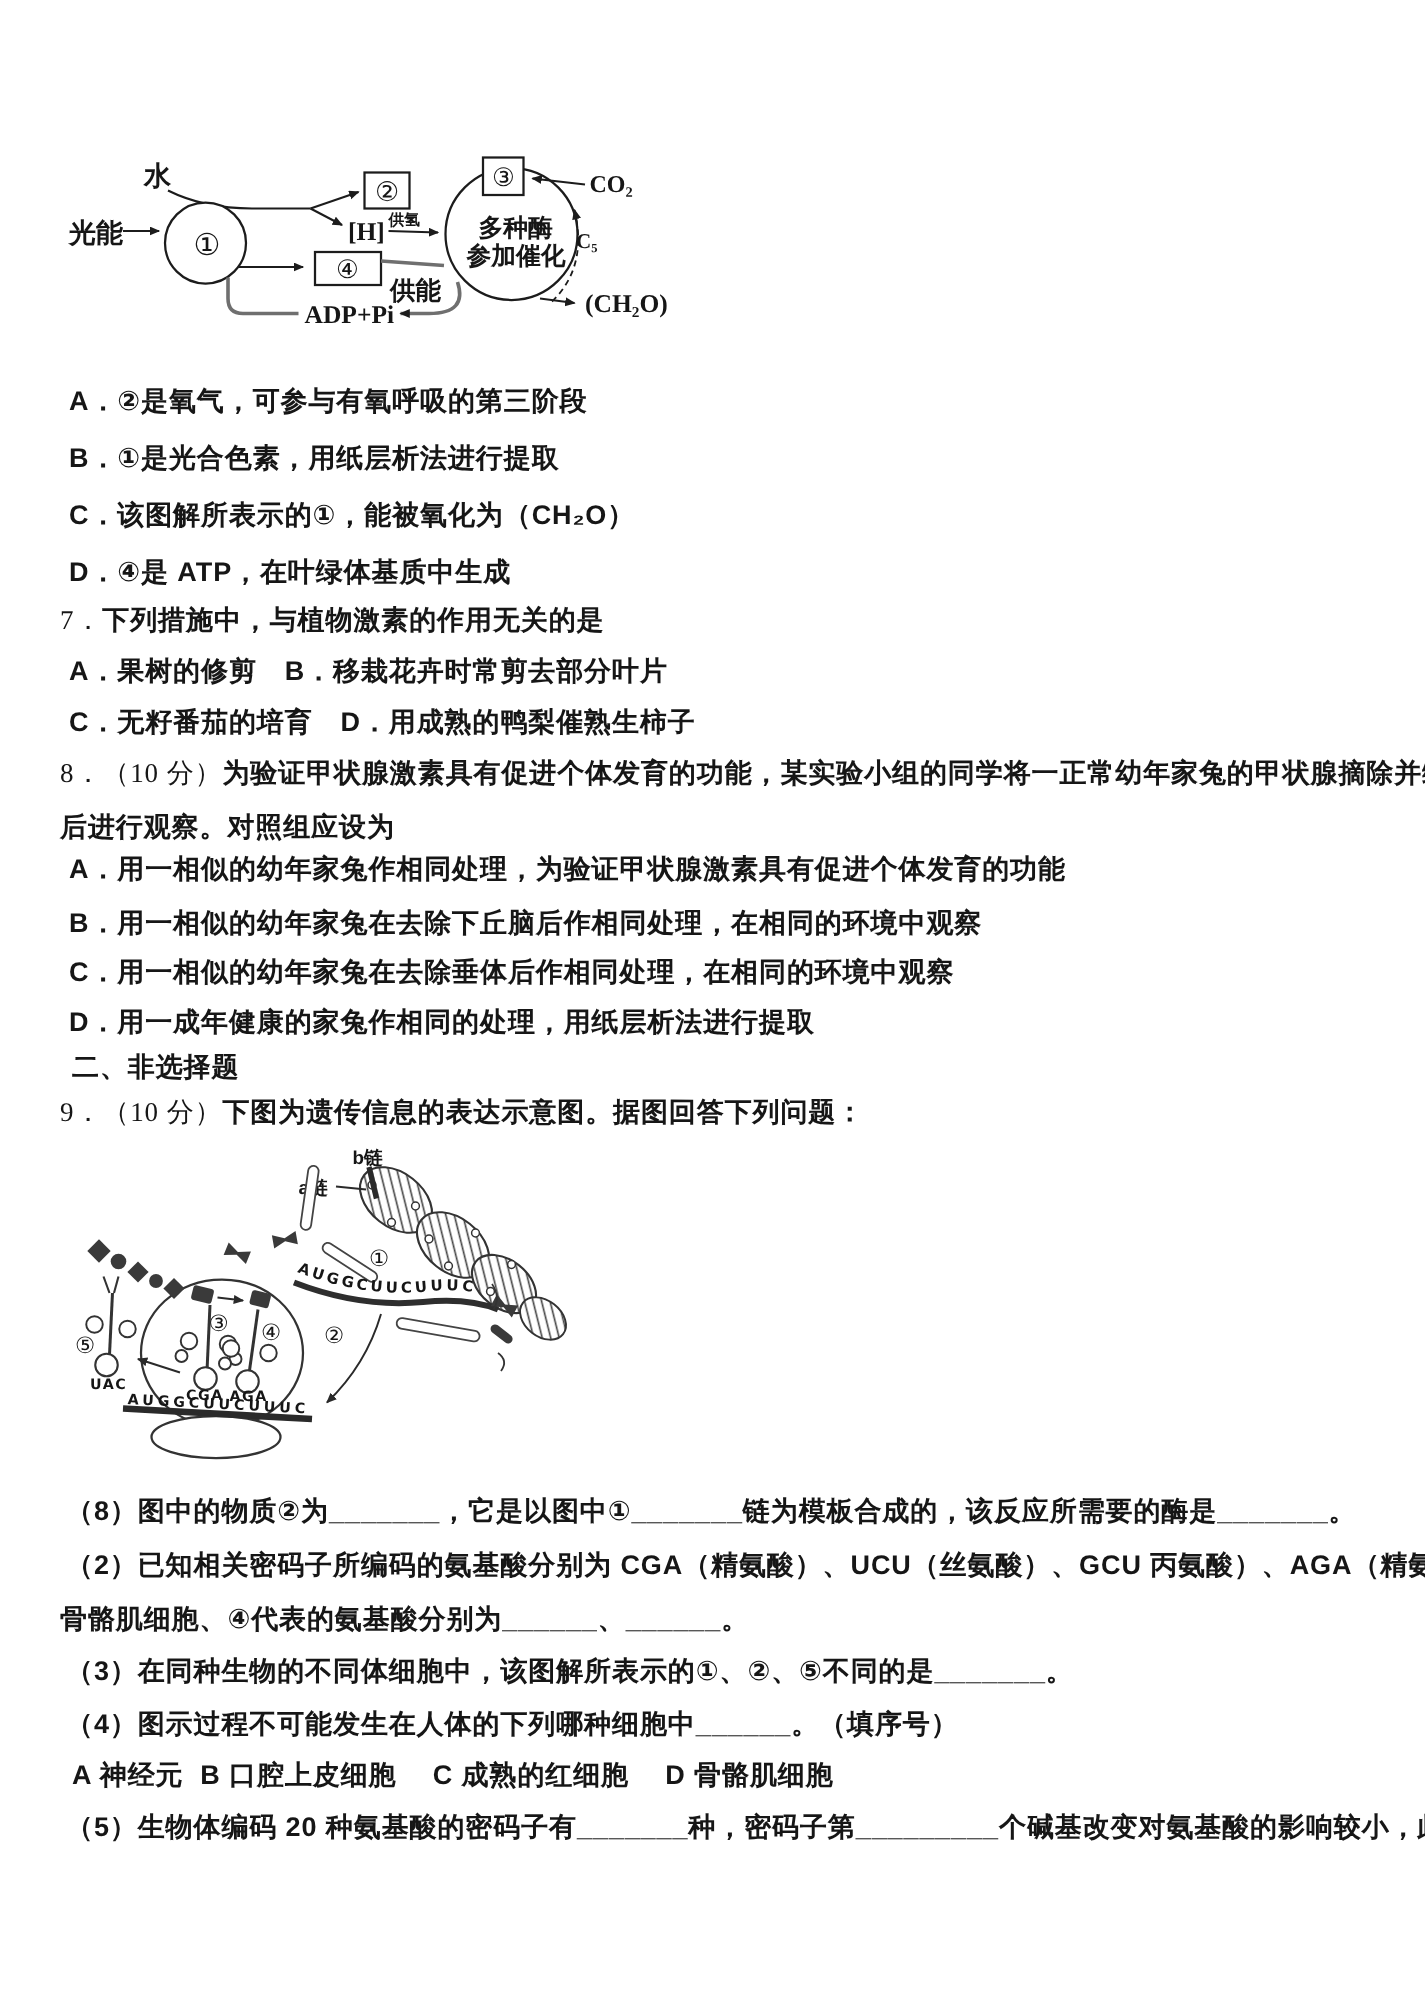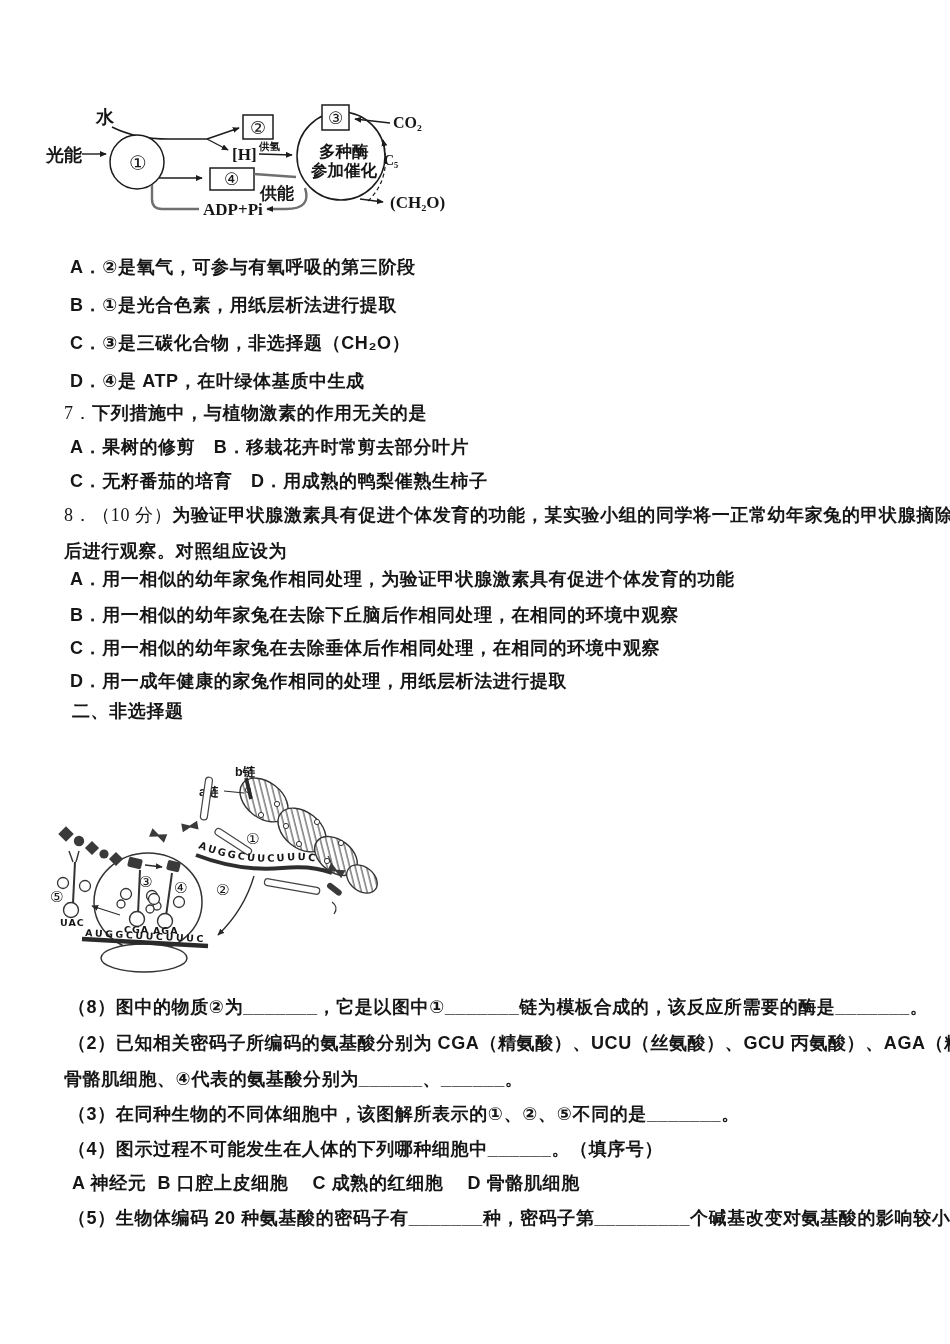--- a/index.html
+++ b/index.html
@@ -1,18 +1,18 @@
 <!DOCTYPE html>
 <html><head>
 <meta charset="utf-8">
 <style>
   html,body{margin:0;padding:0;background:#e8e8e8;}
   .page{position:relative;width:950px;height:1344px;background:#ffffff;overflow:hidden;
         color:#161616;}
-  .line{position:absolute;white-space:pre;font-size:18px;letter-spacing:0.6px;line-height:22px;margin-left:24px;}
+  .line{position:absolute;white-space:pre;font-size:18px;letter-spacing:0.6px;line-height:22px;}
   .line .pre{font-family:"Liberation Serif","DejaVu Serif",serif;font-weight:400;}
   .line .txt{font-family:"Liberation Sans","DejaVu Sans",sans-serif;font-weight:700;}
   svg{position:absolute;overflow:visible;}
   svg text{fill:#161616;}
   .cjk{font-family:"Liberation Sans","DejaVu Sans",sans-serif;font-weight:700;}
   .lat{font-family:"Liberation Serif","DejaVu Serif",serif;font-weight:700;}
   .num{font-family:"DejaVu Sans","Liberation Sans",sans-serif;font-weight:400;}
   .seq{font-family:"DejaVu Sans","Liberation Sans",sans-serif;font-weight:700;}
 </style>
 </head>
@@ -88,32 +88,33 @@
     </g>
 
     <g>
       <line x1="322" y1="117" x2="345" y2="120" stroke="#1c1c1c" stroke-width="1.4" marker-end="url(#ar1)"></line>
       <text class="lat" x="352" y="126" font-size="17" font-weight="400">(CH₂O)</text>
     </g>
   </svg>
 
   <div class="line" style="top:256px;left:46px"><span class="pre"></span><span class="txt">A．②是氧气，可参与有氧呼吸的第三阶段</span></div>
   <div class="line" style="top:294px;left:46px"><span class="pre"></span><span class="txt">B．①是光合色素，用纸层析法进行提取</span></div>
-  <div class="line" style="top:332px;left:46px"><span class="pre"></span><span class="txt">C．③是三碳化合物，非选择题（CH₂O）</span></div>
+  <div class="line" style="top:332px;left:46px"><span class="pre"></span><span class="txt">C．该图解所表示的①，能被氧化为（CH₂O）</span></div>
   <div class="line" style="top:370px;left:46px"><span class="pre"></span><span class="txt">D．④是 ATP，在叶绿体基质中生成</span></div>
   <div class="line" style="top:402px;left:40px"><span class="pre">7．</span><span class="txt">下列措施中，与植物激素的作用无关的是</span></div>
   <div class="line" style="top:436px;left:46px"><span class="pre"></span><span class="txt">A．果树的修剪　B．移栽花卉时常剪去部分叶片</span></div>
   <div class="line" style="top:470px;left:46px"><span class="pre"></span><span class="txt">C．无籽番茄的培育　D．用成熟的鸭梨催熟生柿子</span></div>
   <div class="line" style="top:504px;left:40px"><span class="pre">8．（10 分）</span><span class="txt">为验证甲状腺激素具有促进个体发育的功能，某实验小组的同学将一正常幼年家兔的甲状腺摘除并缝合</span></div>
   <div class="line" style="top:540px;left:40px"><span class="pre"></span><span class="txt">后进行观察。对照组应设为</span></div>
   <div class="line" style="top:568px;left:46px"><span class="pre"></span><span class="txt">A．用一相似的幼年家兔作相同处理，为验证甲状腺激素具有促进个体发育的功能</span></div>
   <div class="line" style="top:637px;left:46px"><span class="pre"></span><span class="txt">C．用一相似的幼年家兔在去除垂体后作相同处理，在相同的环境中观察</span></div>
   <div class="line" style="top:604px;left:46px"><span class="pre"></span><span class="txt">B．用一相似的幼年家兔在去除下丘脑后作相同处理，在相同的环境中观察</span></div>
   <div class="line" style="top:670px;left:46px"><span class="pre"></span><span class="txt">D．用一成年健康的家兔作相同的处理，用纸层析法进行提取</span></div>
   <div class="line" style="top:700px;left:48px"><span class="pre"></span><span class="txt">二、非选择题</span></div>
+  <div class="line" style="top:730px;left:40px"><span class="pre">9．（10 分）</span><span class="txt">下图为遗传信息的表达示意图。据图回答下列问题：</span></div>
   <div class="line" style="top:996px;left:44px"><span class="pre"></span><span class="txt">（8）图中的物质②为_______，它是以图中①_______链为模板合成的，该反应所需要的酶是_______。</span></div>
   <div class="line" style="top:1032px;left:44px"><span class="pre"></span><span class="txt">（2）已知相关密码子所编码的氨基酸分别为 CGA（精氨酸）、UCU（丝氨酸）、GCU 丙氨酸）、AGA（精氨酸），</span></div>
   <div class="line" style="top:1068px;left:40px"><span class="pre"></span><span class="txt">骨骼肌细胞、④代表的氨基酸分别为______、______。</span></div>
   <div class="line" style="top:1103px;left:44px"><span class="pre"></span><span class="txt">（3）在同种生物的不同体细胞中，该图解所表示的①、②、⑤不同的是_______。</span></div>
   <div class="line" style="top:1138px;left:44px"><span class="pre"></span><span class="txt">（4）图示过程不可能发生在人体的下列哪种细胞中______。（填序号）</span></div>
   <div class="line" style="top:1172px;left:48px"><span class="pre"></span><span class="txt">A 神经元  B 口腔上皮细胞　 C 成熟的红细胞　 D 骨骼肌细胞</span></div>
   <div class="line" style="top:1207px;left:44px"><span class="pre"></span><span class="txt">（5）生物体编码 20 种氨基酸的密码子有_______种，密码子第_________个碱基改变对氨基酸的影响较小，此机制的</span></div>
 
   <svg style="left:40px;top:752px;" width="365" height="235" viewBox="0 0 365 235">
     <defs>

